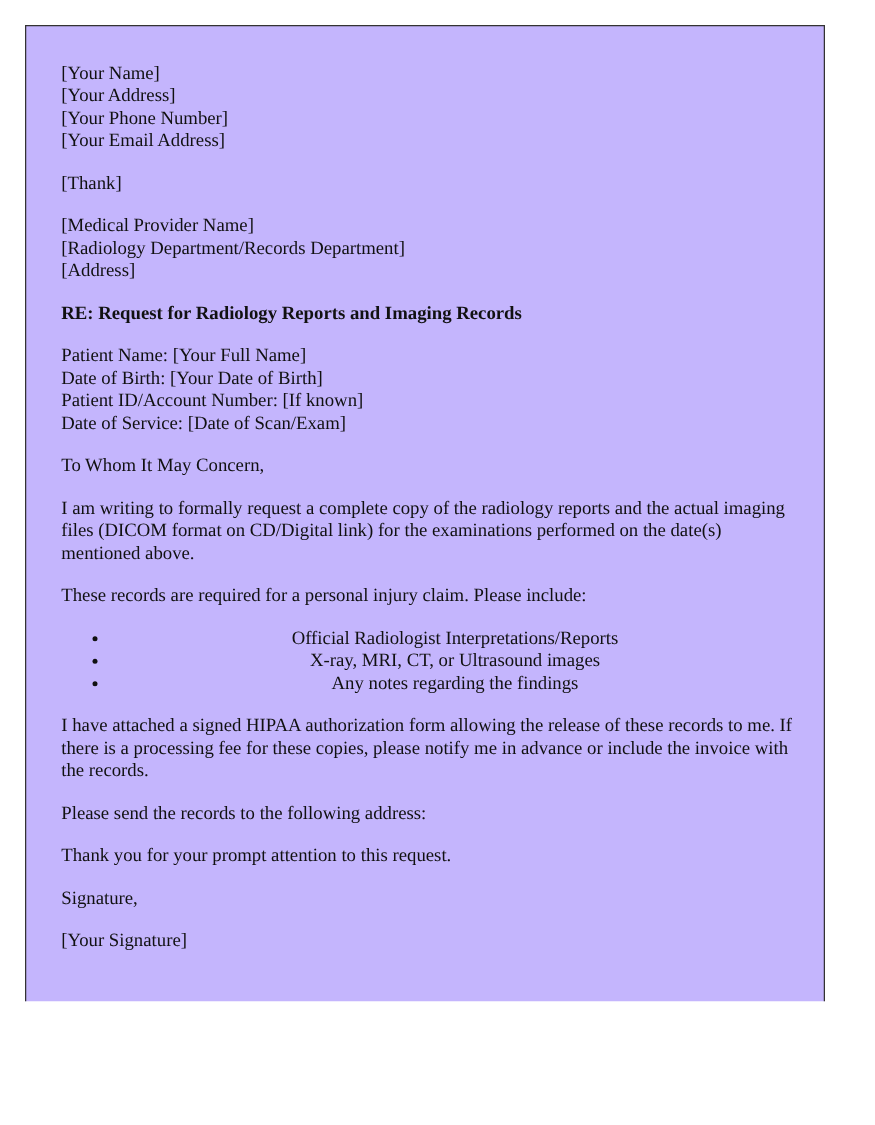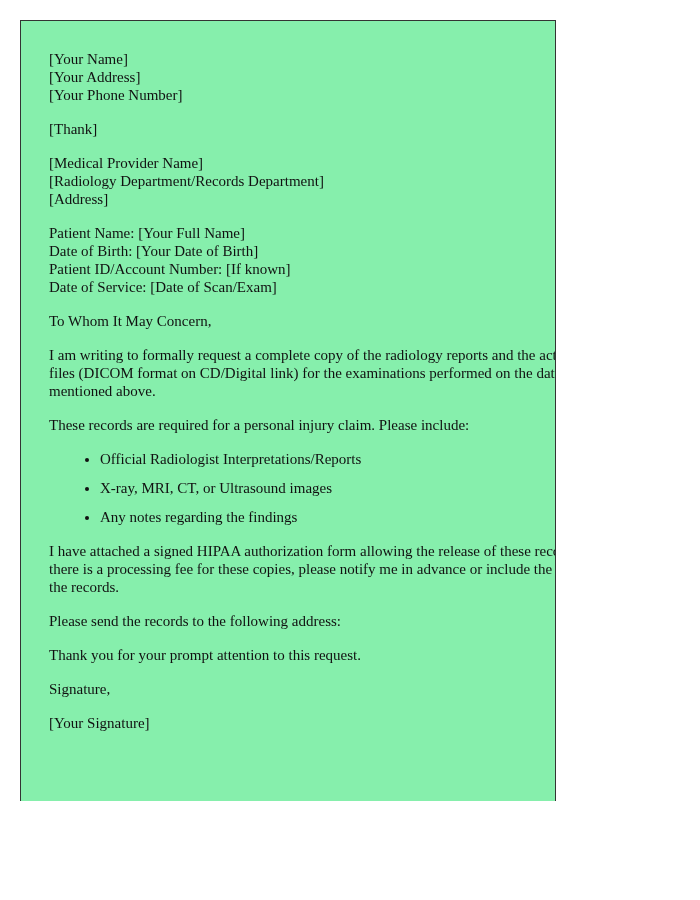--- a/index.html
+++ b/index.html
@@ -7,27 +7,27 @@
       padding: 0;
       background: #ffffff;
       width: 700px;
       height: 900px;
       overflow: hidden;
     }
     .page {
       position: absolute;
       left: 20px;
       top: 20px;
-      width: 536px;
+      width: 640px;
       height: 781px;
       border: 1px solid #333333;
       border-bottom: none;
       overflow: hidden;
       box-sizing: border-box;
-      background: #86efac;
+      background: #c4b5fd;
     }
     .content {
       position: absolute;
       left: 28px;
       top: 29px;
       width: 590px;
       font-family: "Liberation Serif", "DejaVu Serif", serif;
       font-size: 15px;
       line-height: 18px;
       color: #111111;
@@ -43,46 +43,51 @@
       font-weight: bold;
     }
     p {
       margin: 0 0 16px 0;
     }
     ul {
       margin: 0 0 16px 0;
       padding-left: 40px;
     }
     ul li {
-      margin: 11px;
+      margin: 0;
       padding: 0;
+      text-align: center;
     }
   </style>
 </head>
 <body>
 
 <div class="page">
   <div class="content">
 
     <div class="block">
       <span class="line">[Your Name]</span>
       <span class="line">[Your Address]</span>
       <span class="line">[Your Phone Number]</span>
+      <span class="line">[Your Email Address]</span>
     </div>
 
     <div class="block">
       <span class="line">[Thank]</span>
     </div>
 
     <div class="block">
       <span class="line">[Medical Provider Name]</span>
       <span class="line">[Radiology Department/Records Department]</span>
       <span class="line">[Address]</span>
     </div>
 
+    <div class="block">
+      <span class="line re">RE: Request for Radiology Reports and Imaging Records</span>
+    </div>
 
     <div class="block">
       <span class="line">Patient Name: [Your Full Name]</span>
       <span class="line">Date of Birth: [Your Date of Birth]</span>
       <span class="line">Patient ID/Account Number: [If known]</span>
       <span class="line">Date of Service: [Date of Scan/Exam]</span>
     </div>
 
     <p>To Whom It May Concern,</p>
 

